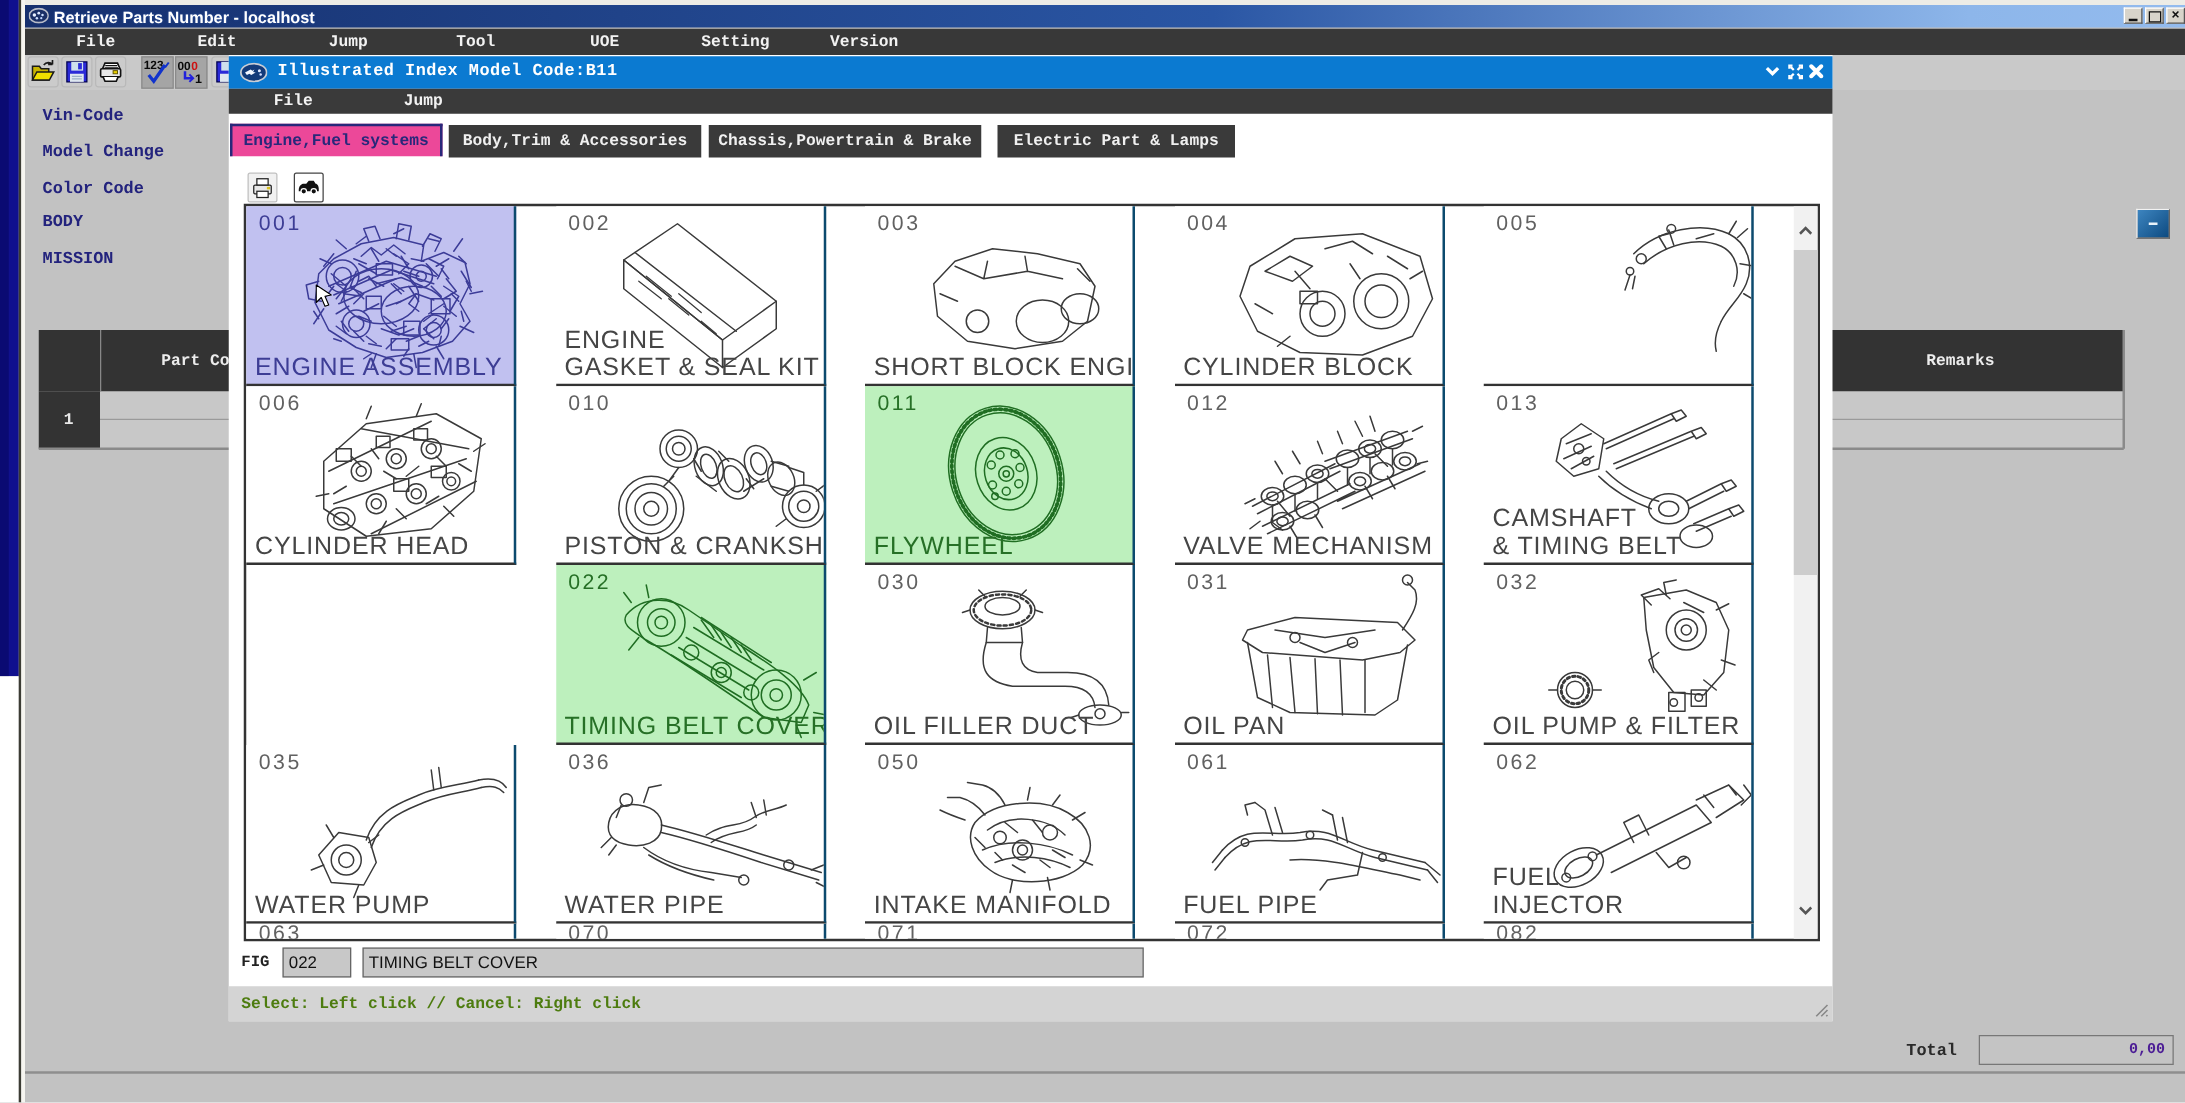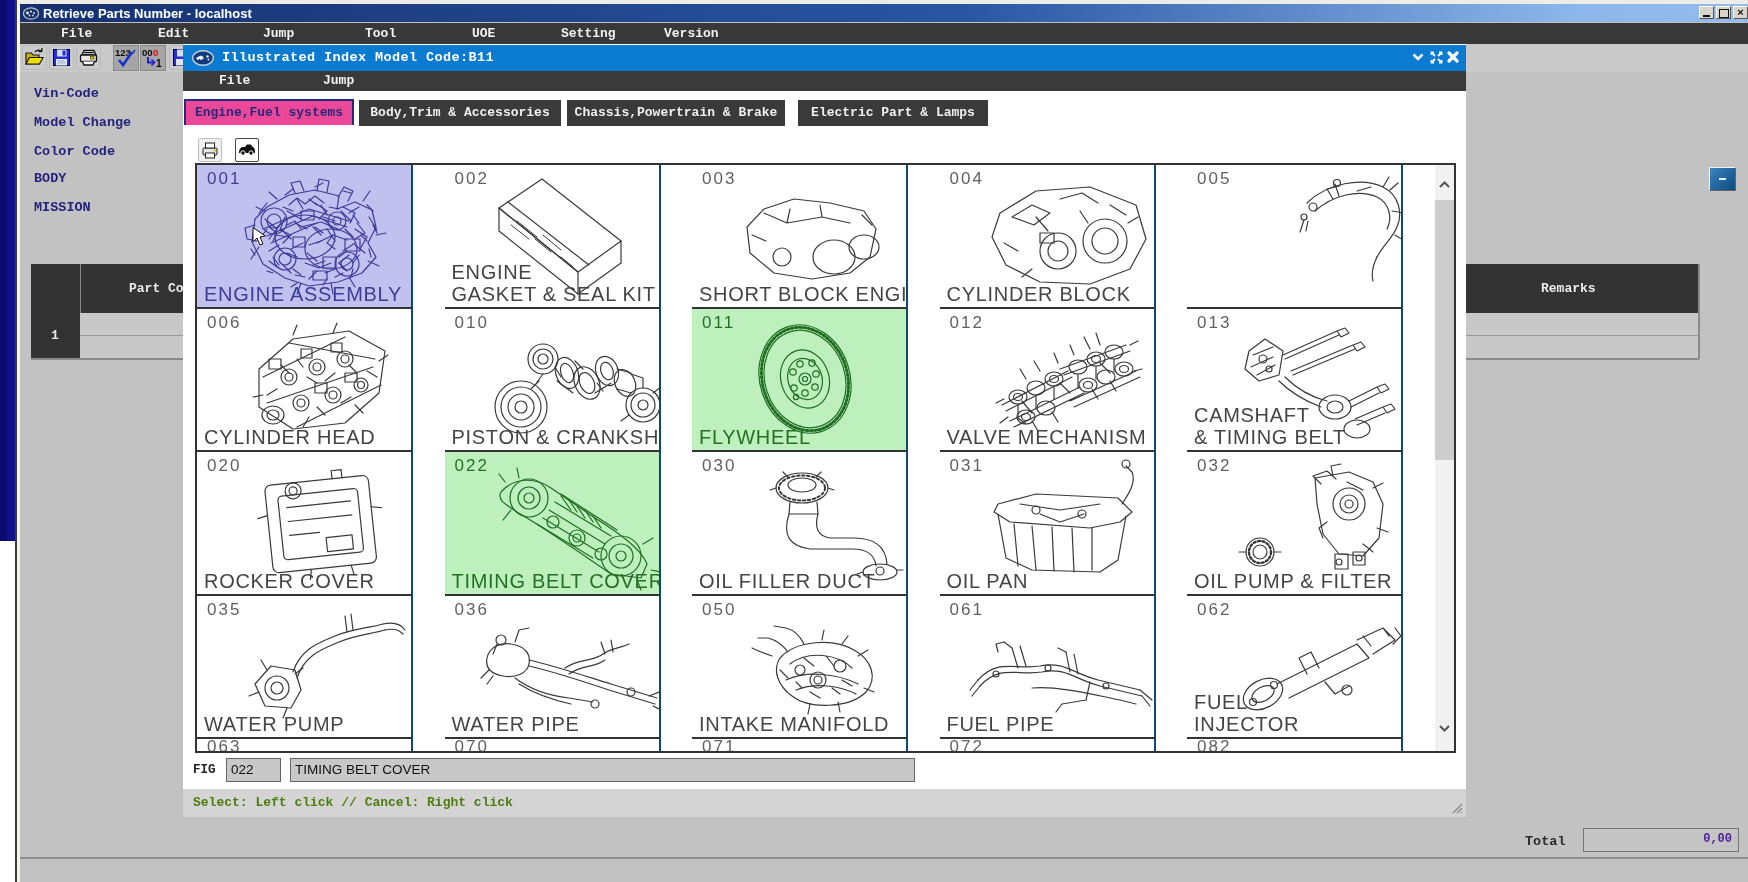--- a/index.html
+++ b/index.html
@@ -390,35 +390,20 @@
         <ellipse cx="148" cy="98" rx="8" ry="6"></ellipse>
    <path d="M162 92 L190 78 M164 98 L192 84 M190 78 l8 -3 l4 5 l-8 4 z"></path>
    <path d="M168 110 L196 98 M170 116 L198 104 M196 98 l8 -3 l4 5 l-8 4 z"></path>
    <ellipse cx="170" cy="120" rx="13" ry="9"></ellipse>
   </svg>
   <div class="cnum">013</div>
       <div class="clbl">CAMSHAFT
 &amp; TIMING BELT</div>
  </div>
 
- <div class="cell" style="left:14px;top:408px;">
-  <svg class="d" width="245" height="141" viewBox="0 0 245 141">
-   <g transform="rotate(-6 125 75)">
-    <rect x="72" y="28" width="104" height="88" rx="6"></rect>
-    <rect x="84" y="40" width="80" height="64" rx="4"></rect>
-    <path d="M92 52 h64 M92 66 h64 M92 80 h30"></path>
-    <circle cx="100" cy="36" r="8"></circle>
-          <circle cx="100" cy="36" r="4"></circle>
-    <path d="M140 28 l0 -8 l10 0 l0 8 M72 58 l-10 2 M176 60 l10 2 M110 116 l-2 10 M150 116 l2 10"></path>
-    <rect x="128" y="86" width="26" height="14"></rect>
-   </g>
-  </svg>
-  <div class="cnum">020</div>
-      <div class="clbl">ROCKER COVER</div>
- </div>
  <div class="cell grn" style="left:261.5px;top:408px;background:#bdf0bd;">
   <svg class="d" width="245" height="141" viewBox="0 0 245 141">
    <path d="M56 40 C70 24 92 26 106 36 L150 66 C172 80 196 96 202 112 L196 126 L166 122 C140 104 96 74 72 60 C60 52 52 48 56 40 Z"></path>
    <circle cx="84" cy="46" r="19"></circle>
         <circle cx="84" cy="46" r="11"></circle>
         <circle cx="84" cy="46" r="5"></circle>
    <circle cx="176" cy="104" r="20"></circle>
         <circle cx="176" cy="104" r="12"></circle>
         <circle cx="176" cy="104" r="5"></circle>
    <path d="M104 58 L160 92 M110 50 L166 84 M98 66 L154 100 M92 72 L148 106 M116 42 L172 78"></path>

